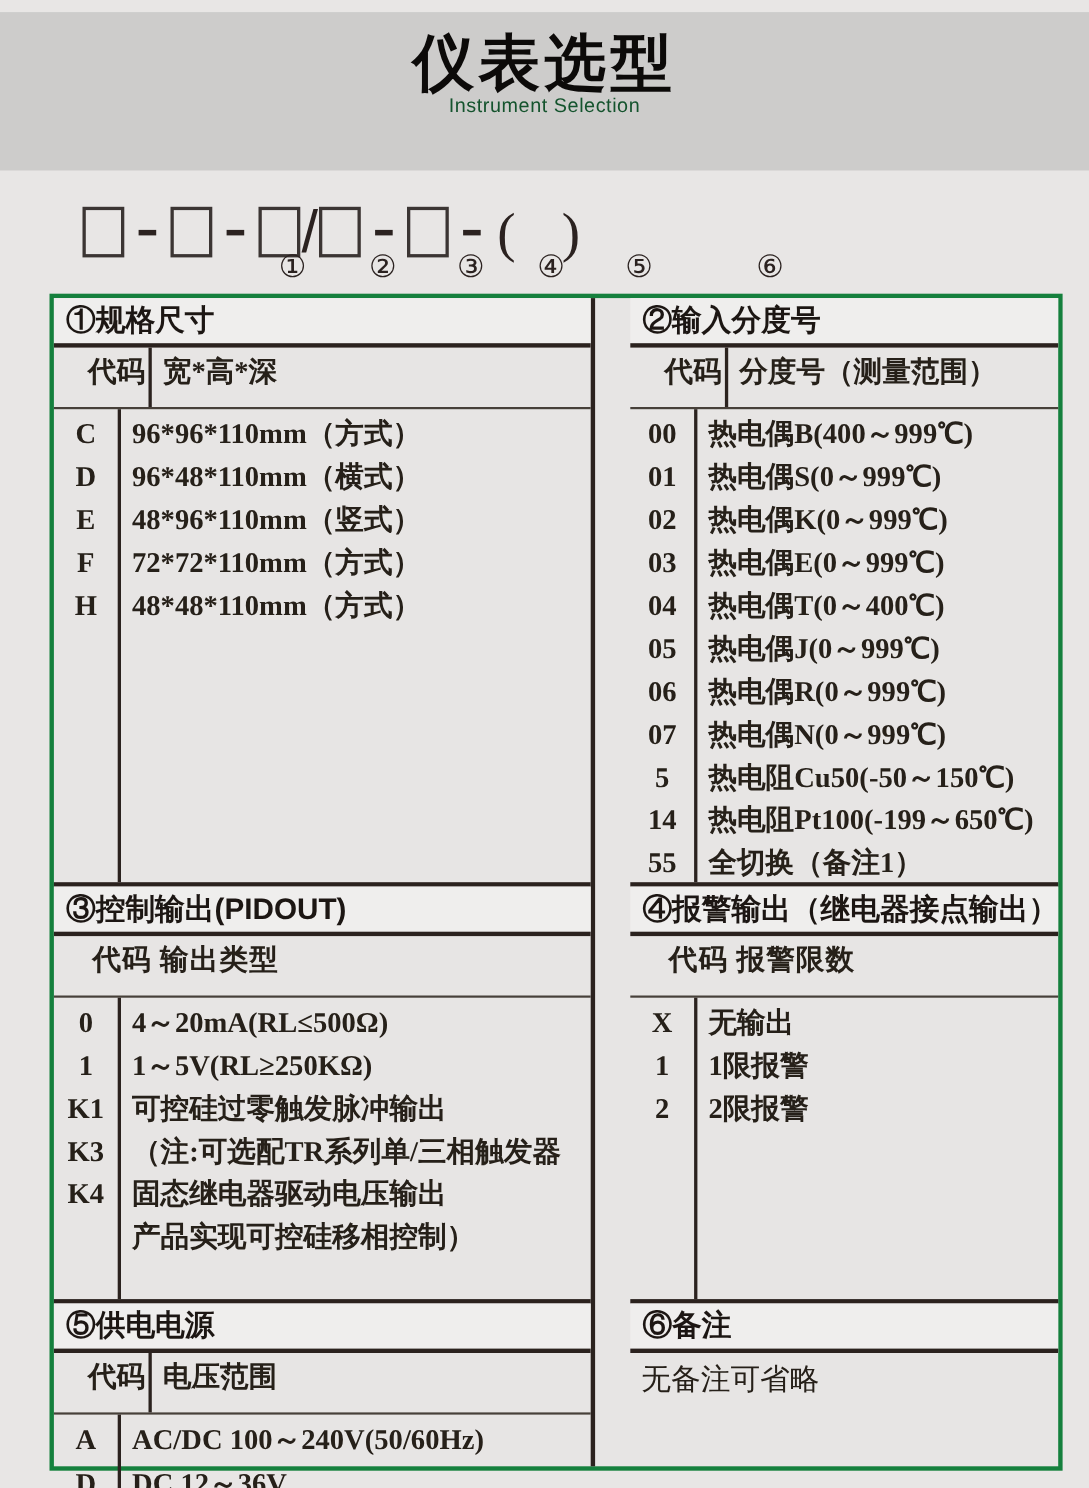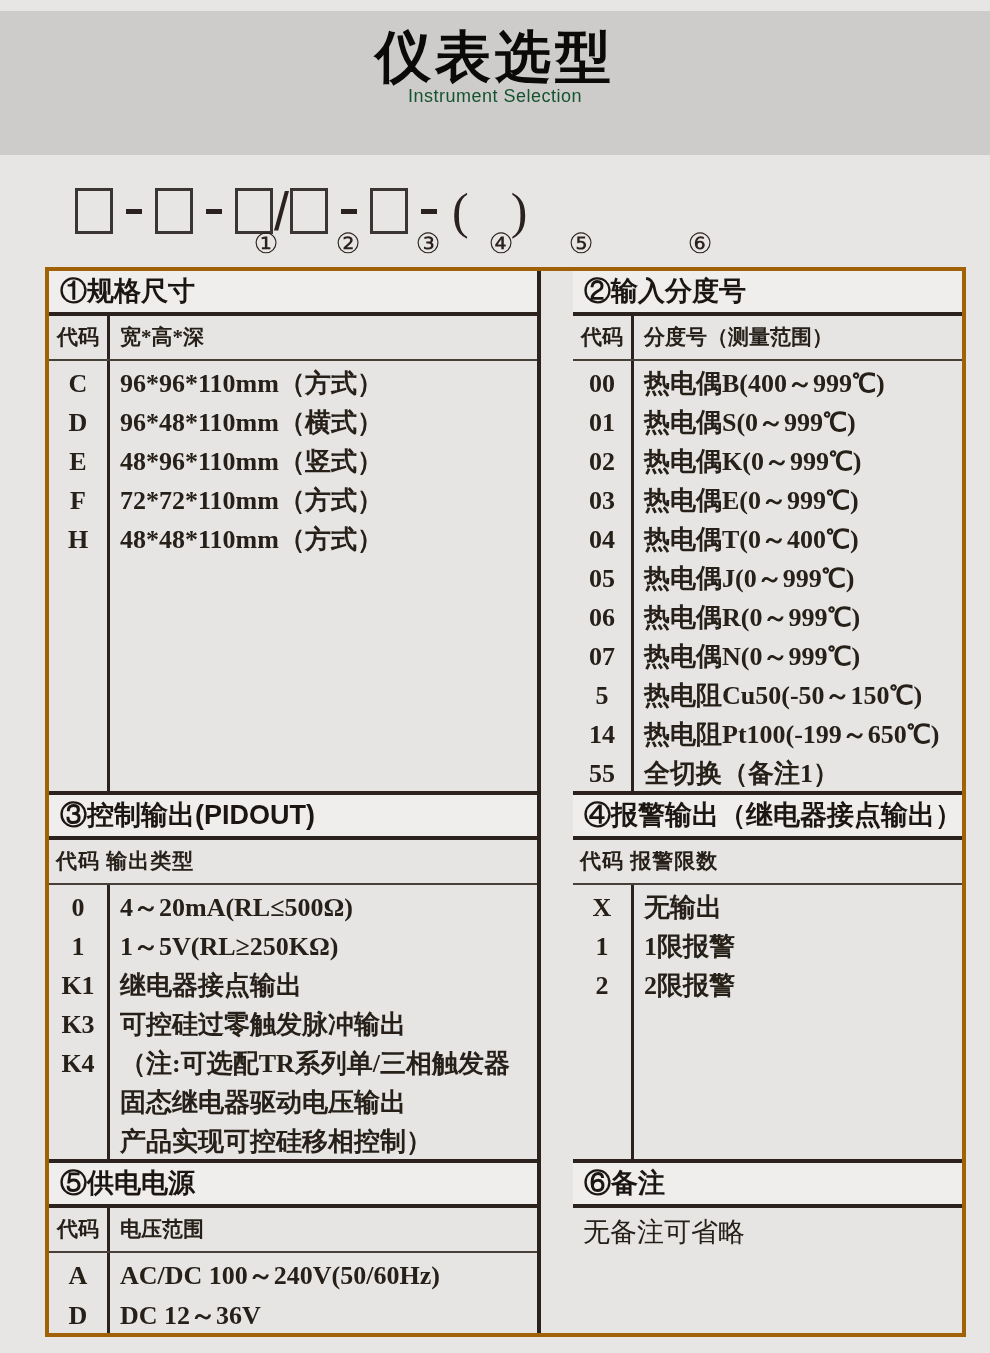--- a/index.html
+++ b/index.html
@@ -91,21 +91,21 @@
     color: #2b2220;
     line-height: 34px;
   }
 
   
   .sel-table {
     position: absolute;
     left: 45px; top: 267px;
     width: 921px; height: 1070px;
     box-sizing: border-box;
-    border: 4px solid #a16207;
+    border: 4px solid #15803d;
     background: #e7e5e4;
     display: flex;
     gap: 32px;
   }
   .col-left  { width: 493px; box-sizing: border-box; border-right: 4px solid #2b221e; }
   .col-right { flex: 1; }
 
   .sec { box-sizing: border-box; }
   .sec-divided { border-bottom: 4px solid #2b221e; }
 
@@ -116,28 +116,29 @@
     background: #efeeed;
     font-family: "Liberation Sans", sans-serif;
     font-size: 27px;
     font-weight: bold;
     line-height: 41px;
     padding-left: 11px;
     white-space: nowrap;
     color: #1c1613;
   }
   .sec-header {
-    height: 45px;
+    height: 56px;
     box-sizing: border-box;
     border-bottom: 2px solid #474039;
     display: flex;
-    font-size: 21px;
+    font-size: 26px;
     font-weight: bold;
     line-height: 43px;
     white-space: nowrap;
+    padding-left: 28px;
   }
   .head-code {
     width: 61px;
     box-sizing: border-box;
     border-right: 3px solid #2b221e;
     text-align: center;
   }
   .head-desc { padding-left: 10px; }
   .head-joint { padding-left: 7px; letter-spacing: 1px; }
 
@@ -243,21 +244,20 @@
               <div class="brow">1</div>
               <div class="brow">K1</div>
               <div class="brow">K3</div>
               <div class="brow">K4</div>
               <div class="brow"></div>
               <div class="brow"></div>
             </div>
             <div class="body-descs">
               <div class="brow">4～20mA(RL≤500Ω)</div>
               <div class="brow">1～5V(RL≥250KΩ)</div>
-              <div class="brow">继电器接点输出</div>
               <div class="brow">可控硅过零触发脉冲输出</div>
               <div class="brow">（注:可选配TR系列单/三相触发器</div>
               <div class="brow">固态继电器驱动电压输出</div>
               <div class="brow">产品实现可控硅移相控制）</div>
             </div>
           </div>
       </div>
       <div class="sec rows-40">
         <div class="sec-title">⑤供电电源</div>
         <div class="sec-header">

